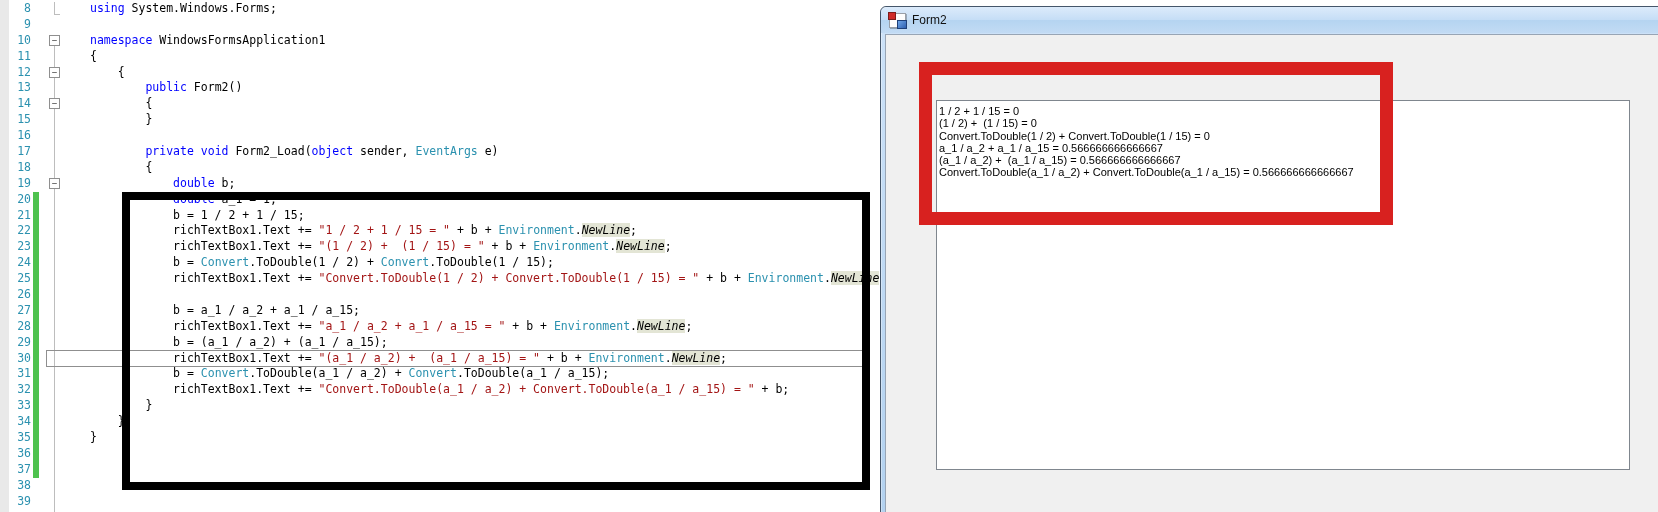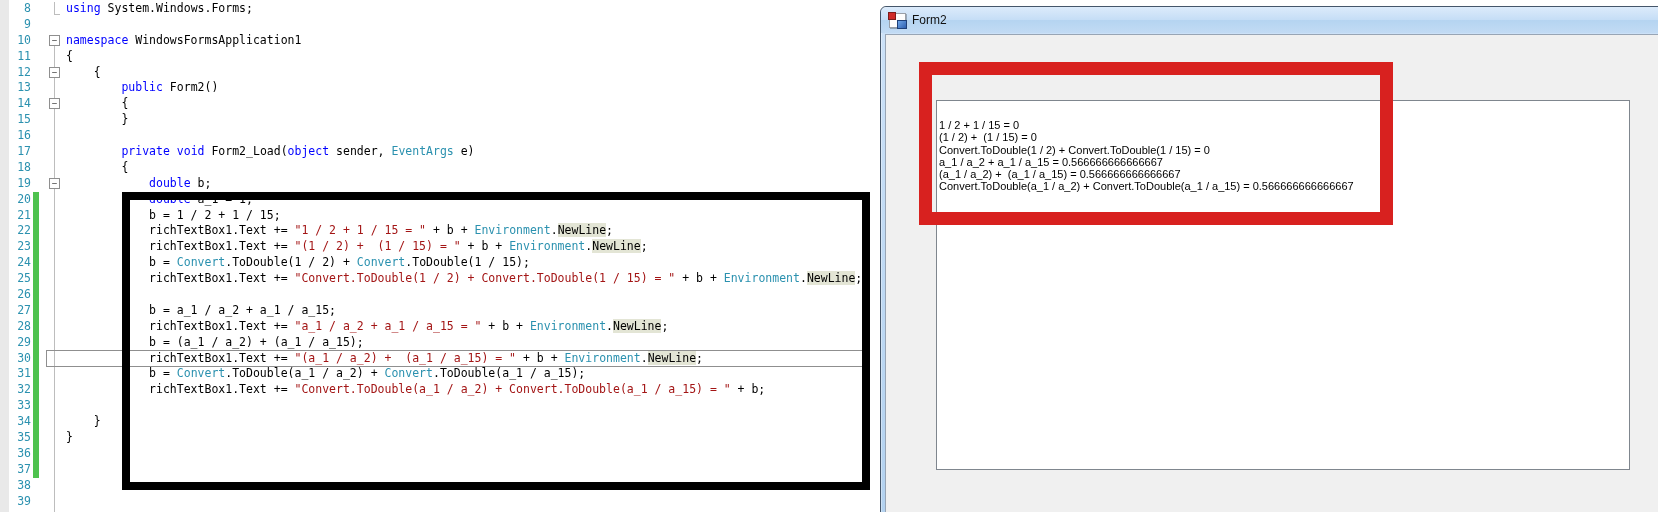--- a/index.html
+++ b/index.html
@@ -11,25 +11,25 @@
   .indicator-margin{position:absolute;left:0;top:0;width:9px;height:512px;background:#e9e9e9;}
   #gutter{position:absolute;left:0;top:1px;width:31px;text-align:right;}
   #gutter .ln{height:15.9px;line-height:15.9px;font:11.5px "DejaVu Sans Mono",monospace;color:#2b91af;}
   .change-bar{position:absolute;left:33px;width:6px;background:#4ec24e;}
   #fold-margin{position:absolute;left:0;top:0;width:66px;height:512px;}
   .fold-guide{position:absolute;left:54px;top:46px;width:1px;height:466px;background:#bdbdbd;}
   .fold-box{position:absolute;left:49px;width:11px;height:11px;box-sizing:border-box;border:1px solid #8f8f8f;
             background:#fff;font:9px "DejaVu Sans Mono",monospace;line-height:8px;text-align:center;color:#444;z-index:2;}
   .fold-end{position:absolute;left:54px;width:5px;height:12px;border-left:1px solid #bdbdbd;border-bottom:1px solid #bdbdbd;}
   #code{position:absolute;left:66px;top:1px;right:0;}
-  .code-row{height:15.9px;line-height:15.9px;font:11.5px "DejaVu Sans Mono",monospace;color:#000;white-space:pre;}
+  .code-row{height:15.9px;line-height:15.9px;font:11.5px "DejaVu Sans Mono",monospace;color:#000;white-space:pre;margin-left:24px;}
   .code-row .k{color:#0000ff;}
   .code-row .t{color:#2b91af;}
   .code-row .s{color:#a31515;}
-  .code-row .h{background:#e3e5d5;}
+  .code-row .h{background:#e3e5d5;font-style:italic;}
   .caret-line-box{position:absolute;left:46px;width:822px;height:16.9px;box-sizing:border-box;
                   border:1px solid #8f8f8f;z-index:3;}
 
   
   .black-rect{position:absolute;left:122px;top:192px;width:748px;height:298px;box-sizing:border-box;
               border:8px solid #000;z-index:6;}
   .red-rect{position:absolute;left:919px;top:62px;width:474px;height:163px;box-sizing:border-box;
             border:13px solid #d8211f;z-index:7;}
 
   
@@ -42,21 +42,21 @@
             background:linear-gradient(180deg,#dcebfb 0%,#c6def6 48%,#b5d4f1 52%,#c2dbf4 100%);}
   .form-icon{width:15px;height:13px;position:relative;background:#fdfdfd;border:1px solid #9aa0a8;
              box-shadow:1px 1px 0 rgba(0,0,0,.25);flex:0 0 auto;}
   .form-icon::before{content:"";position:absolute;left:-2px;top:-2px;width:6px;height:6px;
              background:#cf2b29;border:1px solid #7e1c1b;}
   .form-icon::after{content:"";position:absolute;right:-2px;bottom:-2px;width:8px;height:7px;
              background:linear-gradient(135deg,#6ea6e8,#2d5fb0);border:1px solid #1d3f78;}
   .client{position:absolute;left:4px;right:4px;top:27px;bottom:4px;background:#f0f0f0;
           border:1px solid #98a5b5;}
   .rtb{position:absolute;left:50px;top:65px;width:694px;height:370px;box-sizing:border-box;
-       background:#fff;border:1px solid #7f868e;padding:18px 0 0 2px;
+       background:#fff;border:1px solid #7f868e;padding:4px 0 0 2px;
        font-family:"Liberation Sans",sans-serif;font-size:11px;line-height:12.3px;
        color:#000;white-space:pre;overflow:hidden;}
 </style>
 </head>
 <body>
 
 <div class="screen">
 
   <div class="editor">
     <div class="indicator-margin"></div>

